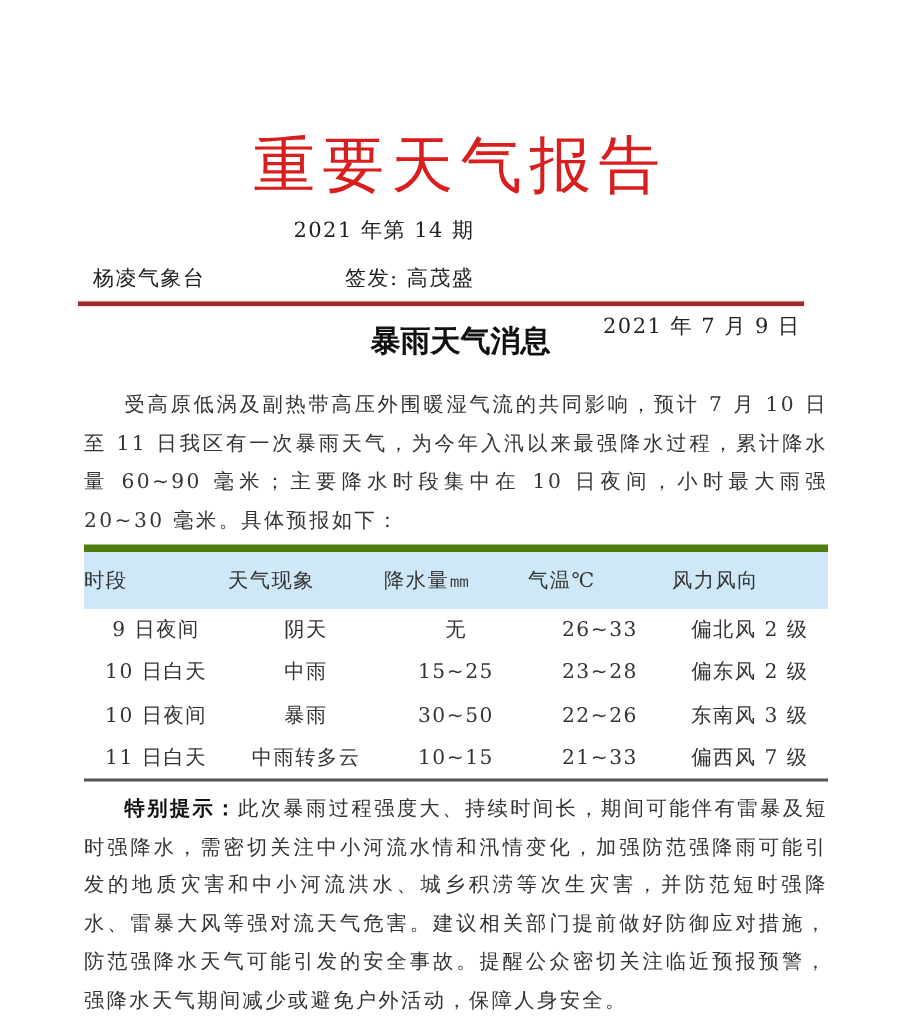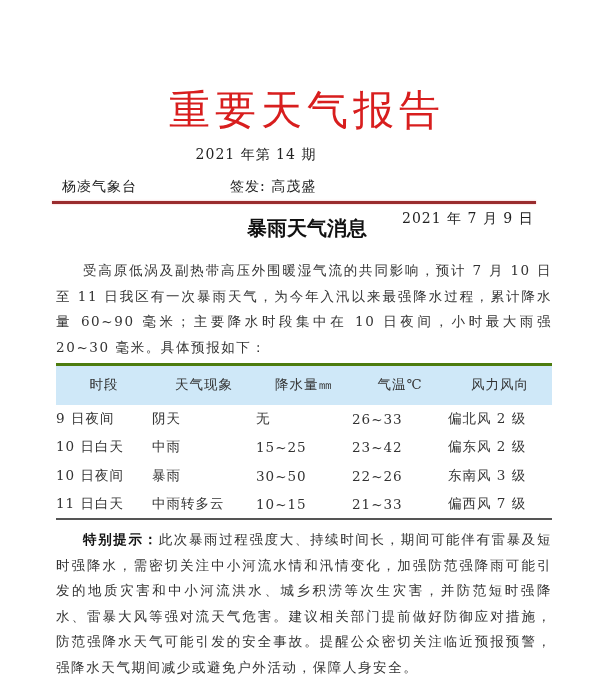--- a/index.html
+++ b/index.html
@@ -41,24 +41,24 @@
     .intro { top: 258px; }
     .notice { top: 527px; }
     .notice .strong { font-weight: bold; font-family: "DejaVu Sans", "Liberation Sans", sans-serif; color: #111; }
 
     .forecast-table {
       position: absolute; left: 56px; top: 363px; width: 496px;
       border-collapse: collapse; font-size: 13.5px; color: #333;
     }
     .forecast-table thead tr { background: #cfe8f8; }
     .forecast-table thead th {
-      font-weight: normal; height: 40px; border-top: 3px solid #4d7c0f;
-      text-align: center; letter-spacing: 1px;
+      font-weight: normal; height: 40px; border-top: 5px solid #4d7c0f;
+      text-align: left; letter-spacing: 1px;
     }
-    .forecast-table tbody td { height: 28.5px; text-align: left; letter-spacing: 1px; margin-top: 14px; }
+    .forecast-table tbody td { height: 28.5px; text-align: center; letter-spacing: 1px; margin-top: 14px; }
     .forecast-table tbody tr:last-child td { border-bottom: 2px solid #555; }
     .c0 { width: 96px; } .c1 { width: 104px; } .c2 { width: 96px; } .c3 { width: 96px; } .c4 { width: 104px; }
   </style>
 </head>
 <body>
 
 <div class="main-title">重要天气报告</div>
 <div class="issue">2021 年第 14 期</div>
 
 <div class="meta-row">
@@ -88,21 +88,21 @@
       <td>9 日夜间</td>
       <td>阴天</td>
       <td>无</td>
       <td>26~33</td>
       <td>偏北风 2 级</td>
     </tr>
     <tr>
       <td>10 日白天</td>
       <td>中雨</td>
       <td>15~25</td>
-      <td>23~42</td>
+      <td>23~28</td>
       <td>偏东风 2 级</td>
     </tr>
     <tr>
       <td>10 日夜间</td>
       <td>暴雨</td>
       <td>30~50</td>
       <td>22~26</td>
       <td>东南风 3 级</td>
     </tr>
     <tr>

